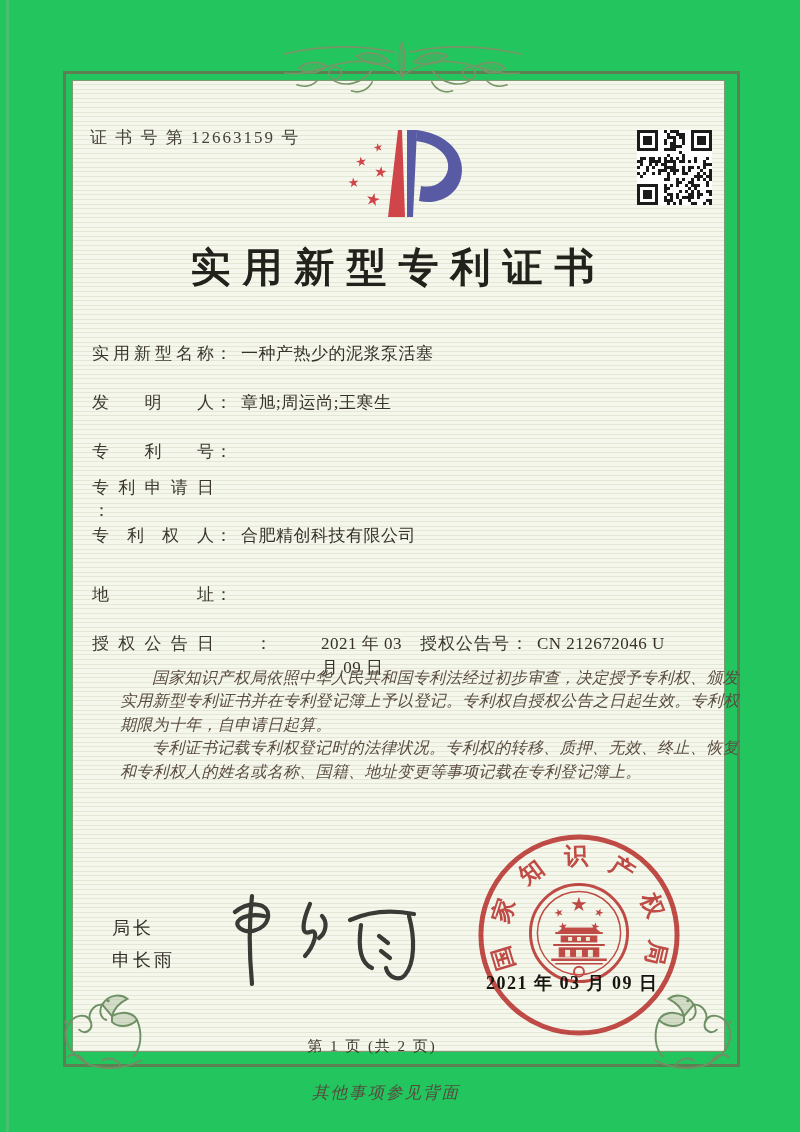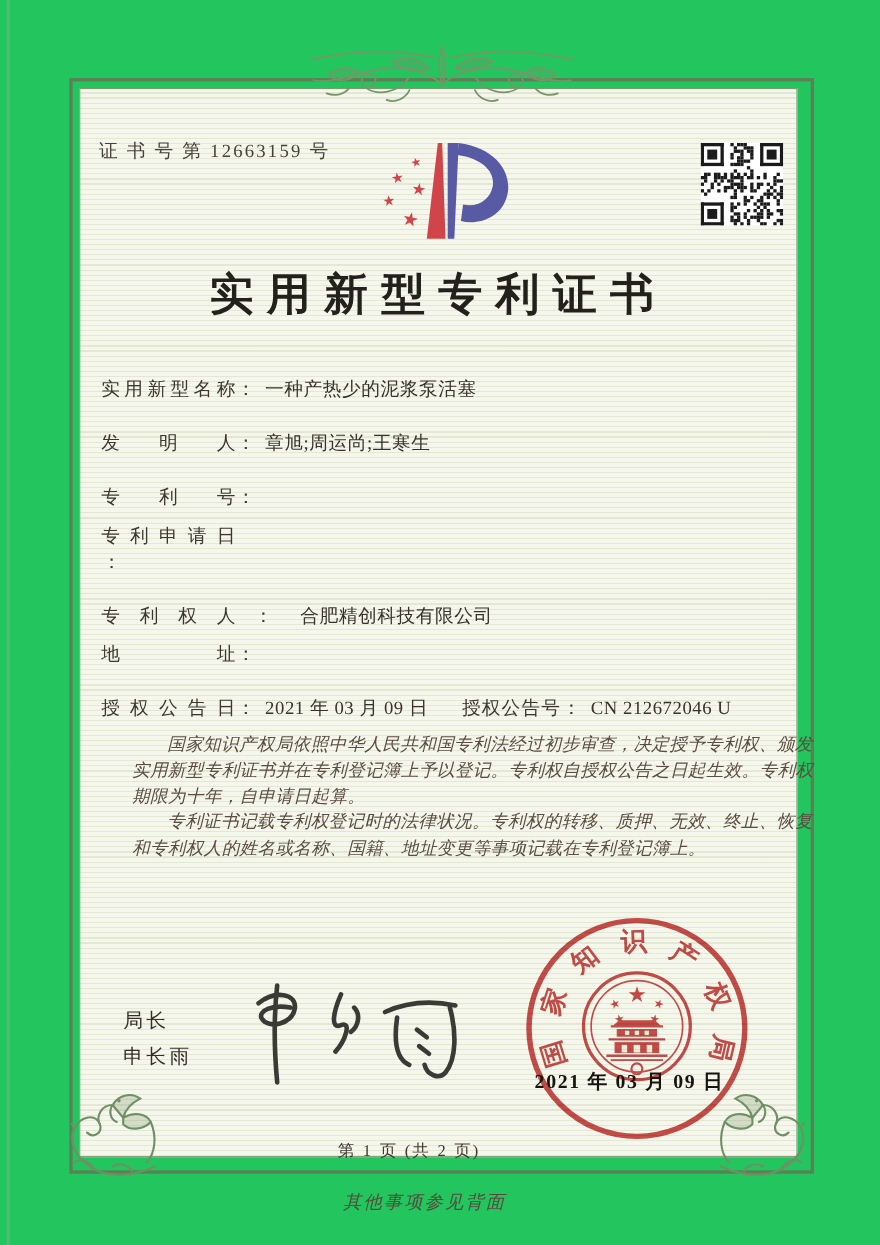--- a/index.html
+++ b/index.html
@@ -16,21 +16,21 @@
           repeating-linear-gradient(0deg,rgba(160,178,128,.22) 0 1px,rgba(0,0,0,0) 1px 4.6px),
           #f6f7ec;}
   .cert-no{left:90px;top:126px;font-size:17px;letter-spacing:2px;color:#45413a;}
   .title{left:63px;top:240px;width:671px;text-align:center;font-size:40px;font-weight:700;
         letter-spacing:12px;color:#23211c;}
   .row{position:absolute;left:92px;width:628px;display:flex;align-items:flex-start;
         font-size:17px;color:#3b372f;}
   .row .lbl{flex:none;width:122px;text-align:justify;text-align-last:justify;color:#3b372f;}
   .row .colon{flex:none;margin:0 9px 0 1px;}
   .row .val{flex:1;line-height:24px;letter-spacing:.5px;color:#36322a;font-family:Liberation Serif, serif;}
-  .pair1{flex:none;display:flex;width:328px;}
+  .pair1{flex:none;display:flex;width:328px;gap:40px;}
   .pair2{flex:none;display:flex;}
   .pair2 .lbl2{flex:none;letter-spacing:1px;}
   .paras{left:90px;top:666px;width:628px;font-size:16px;line-height:23.4px;color:#5a4c40;
         font-style:italic;letter-spacing:.3px;margin-left:30px;}
   .paras p{margin:0;text-indent:2em;}
   .signer{left:92px;font-size:18px;letter-spacing:3px;color:#33302a;margin-left:20px;}
   .seal-char{font-size:24px;font-weight:700;fill:#c5403e;text-anchor:middle;
         font-family:"Liberation Serif",serif;}
   .seal-date{left:486px;top:971px;width:180px;font-size:18px;font-weight:700;
         letter-spacing:1.5px;color:#17140f;z-index:6;}
@@ -310,21 +310,21 @@
     <span class="val">章旭;周运尚;王寒生</span>
   </div>
   <div class="row" style="top:440px;">
     <span class="lbl">专利号</span>
     <span class="colon">：</span>
   </div>
   <div class="row" style="top:476px;flex-direction:column;">
     <span class="lbl">专利申请日</span>
     <span class="colon">：</span>
   </div>
-  <div class="row" style="top:548px;gap:16px;">
+  <div class="row" style="top:524px;">
     <span class="lbl">专利权人</span>
     <span class="colon">：</span>
     <span class="val">合肥精创科技有限公司</span>
   </div>
   <div class="row" style="top:583px;">
     <span class="lbl">地址</span>
     <span class="colon">：</span>
   </div>
 
   <div class="row" style="top:632px;">

